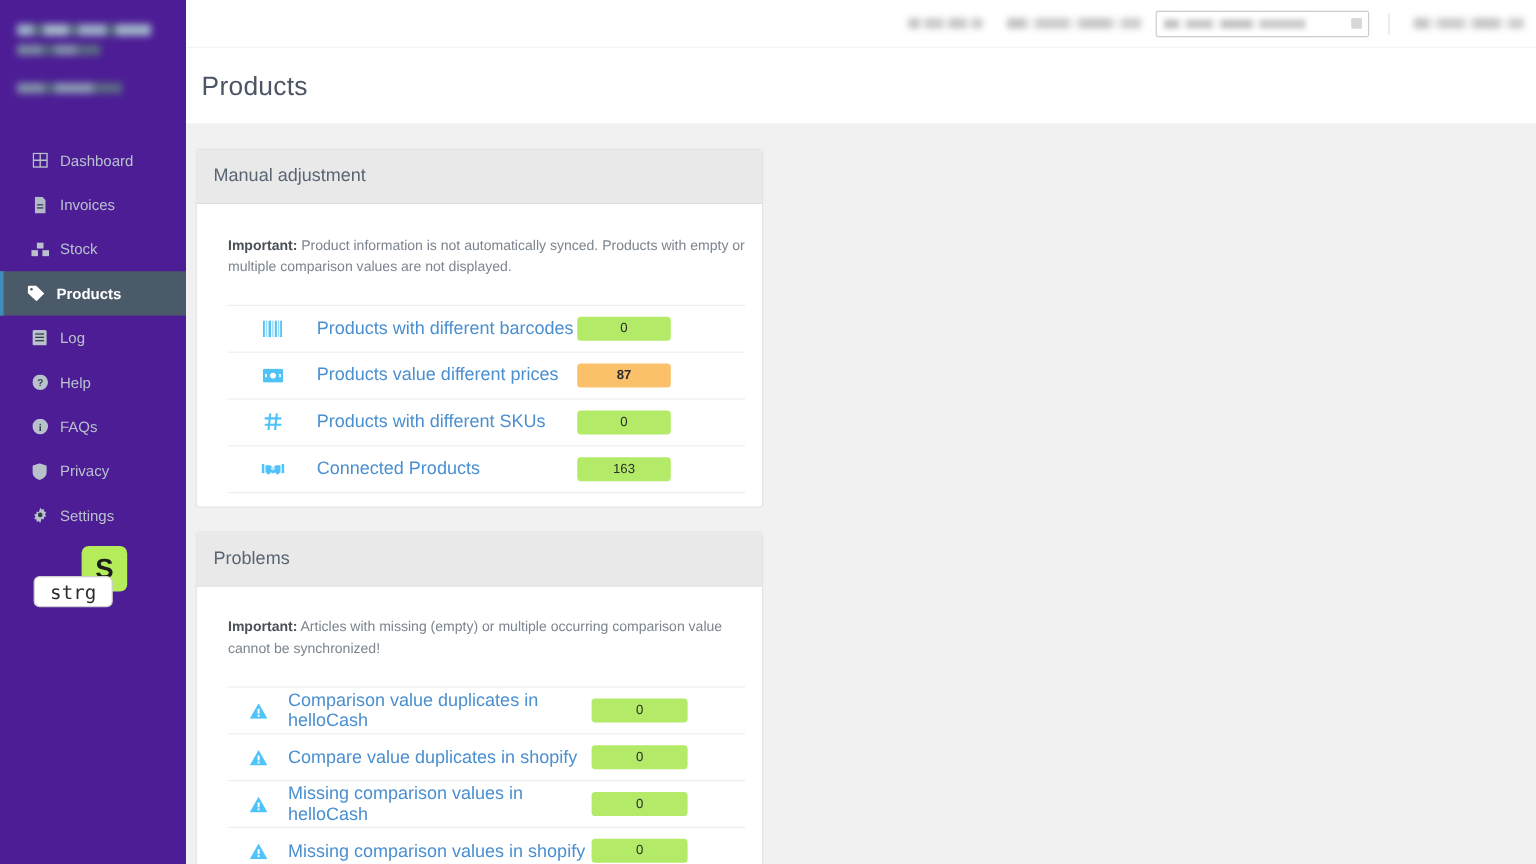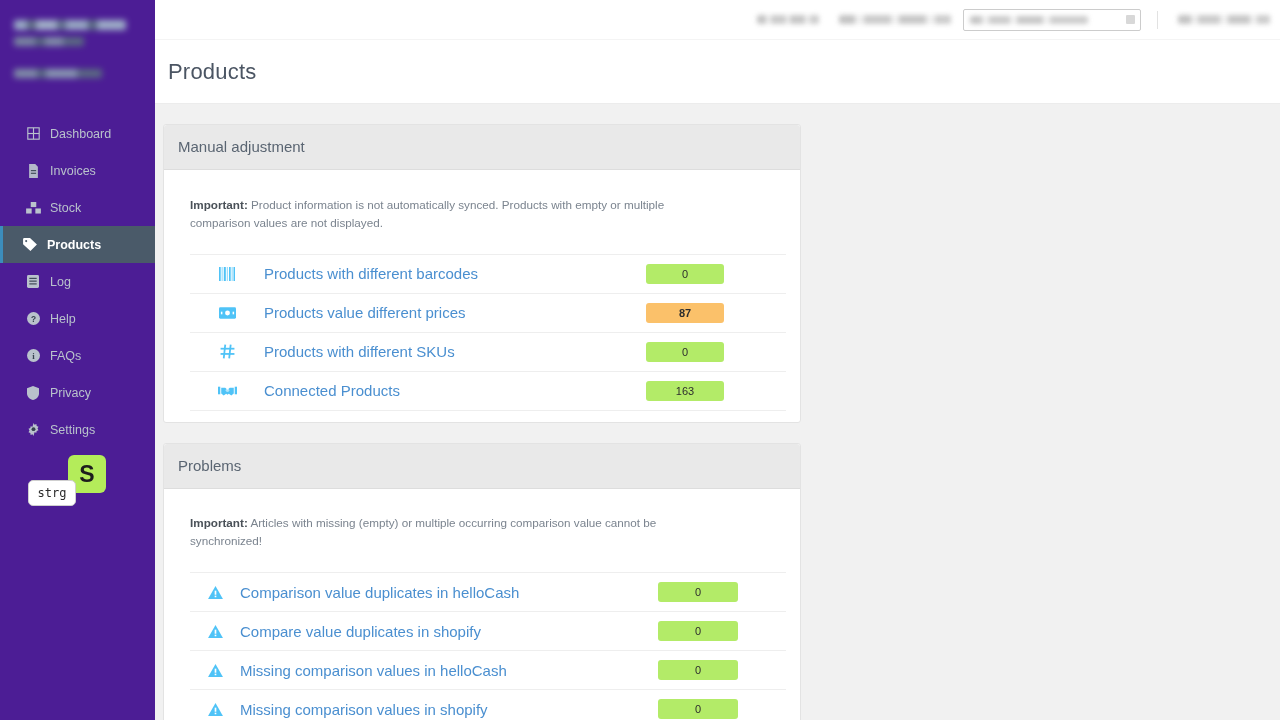--- a/index.html
+++ b/index.html
@@ -69,27 +69,27 @@
     position: absolute; left: 40px; top: 0;
     width: 38px; height: 38px;
     background: #b4ec5a;
     border-radius: 6px;
     display: flex; align-items: center; justify-content: center;
     font-family: "Liberation Sans", sans-serif;
     font-size: 23px; font-weight: bold; color: #1d1d1d;
   }
   .key-strg {
     position: absolute; left: 0; top: 25px;
-    width: 48px; height: 26px;
+    width: 66px; height: 26px;
     background: #ffffff;
     border: 1px solid #cfcfcf;
     border-radius: 5px;
     display: flex; align-items: center; justify-content: center;
     font-family: "DejaVu Sans Mono", monospace;
-    font-size: 12px; color: #2b2b2b;
+    font-size: 16px; color: #2b2b2b;
   }
 
   
   #main { flex: 1 1 auto; height: 720px; position: relative; background: #f1f1f1; overflow: hidden; }
 
   
   #topbar {
     height: 40px; background: #ffffff;
     display: flex; align-items: center; justify-content: flex-end;
     padding-right: 10px;
@@ -133,21 +133,21 @@
     margin: 0;
     font-size: 22px; font-weight: normal;
     color: #4b5563;
     letter-spacing: .2px;
   }
 
   
   #content { padding: 20px 0 0 8px; height: 616px; }
 
   .panel {
-    width: 638px;
+    width: 473px;
     background: #ffffff;
     border: 1px solid #e3e3e3;
     border-radius: 3px;
     margin-bottom: 20px;
   }
   .panel-head {
     background: #e9e9e9;
     border-bottom: 1px solid #dddddd;
     border-radius: 3px 3px 0 0;
     padding: 13px 14px;

